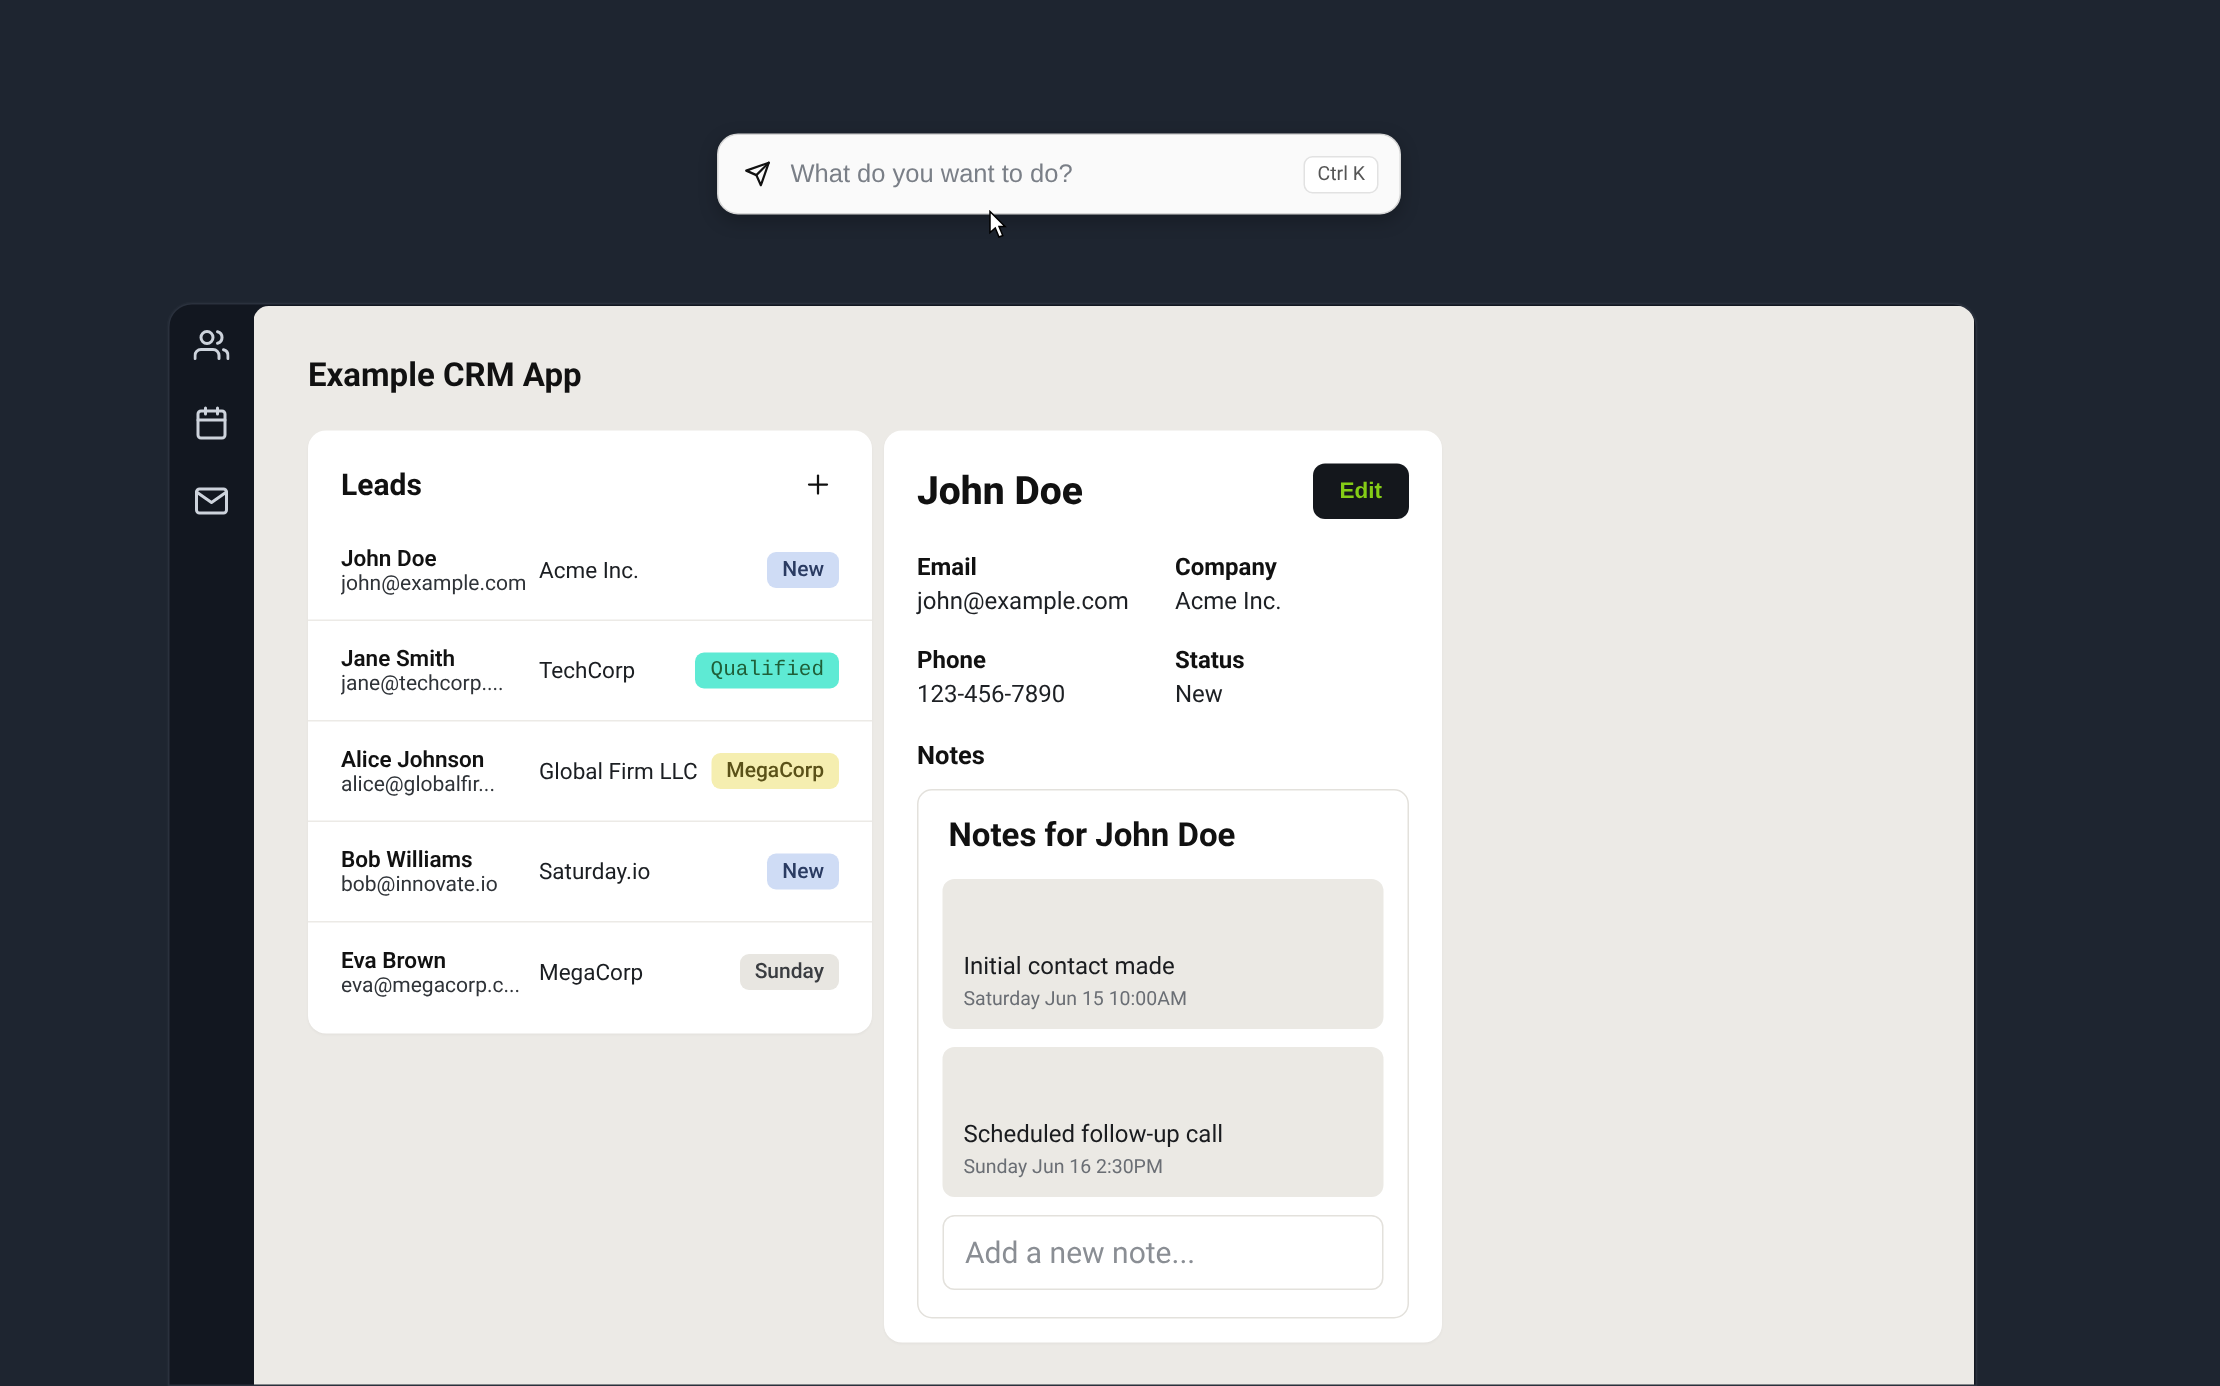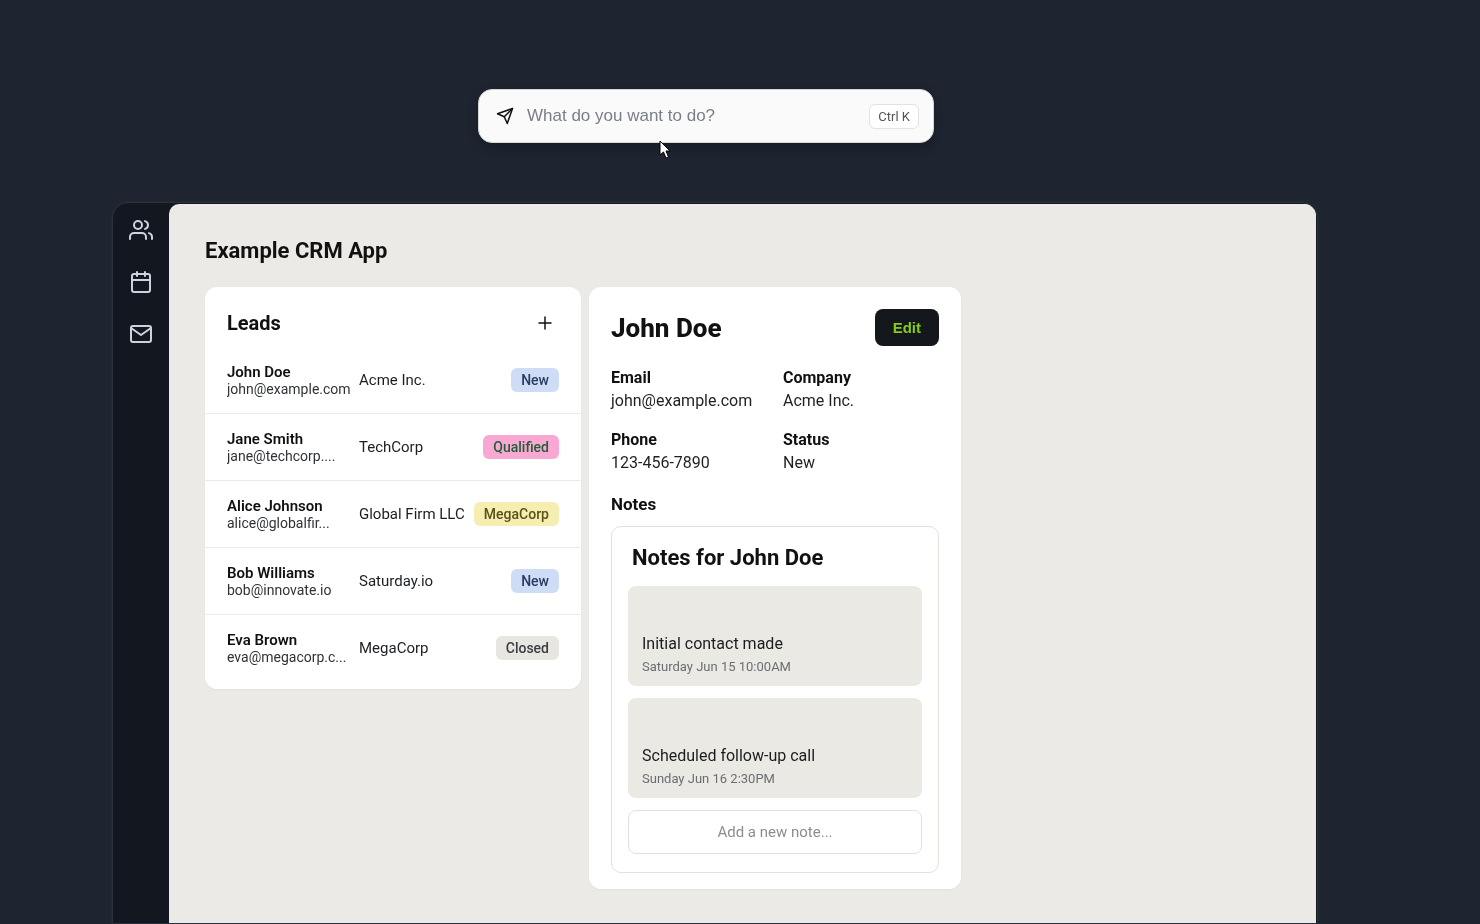--- a/index.html
+++ b/index.html
@@ -146,21 +146,21 @@
   .lead-email { font-size: 14px; color: #2f3338; white-space: nowrap; overflow: hidden; text-overflow: ellipsis;}
   .lead-company { flex: 1; font-size: 15px; color: #1b1e22; white-space: nowrap; overflow: hidden; text-overflow: ellipsis;}
   .badge {
     flex: 0 0 auto;
     font-size: 14px;
     padding: 4px 10px;
     border-radius: 6px;
     font-weight: 500;
   }
   .badge-new { background: #cfdcf5; color: #2a3b62; }
-  .badge-qualified { background: #f9a8d4; color: #1f5f38; }
+  .badge-qualified { background: #5eead4; color: #1f5f38; font-family: Liberation Mono, monospace; }
   .badge-contacted { background: #f5eeb0; color: #5a5118; }
   .badge-closed { background: #e8e6e1; color: #3a3d41; }
 
   
   .detail-header { display:flex; align-items:center; justify-content:space-between; margin-bottom: 22px;}
   .detail-name { font-size: 26px; font-weight: 800; }
   .edit-btn {
     background: #14171c; color: #84cc16; border: none;
     padding: 10px 18px; border-radius: 8px; font-size: 15px; font-weight: 600;
     cursor: pointer;
@@ -173,21 +173,21 @@
     border: 1px solid #e3e1dc; border-radius: 10px; padding: 18px 16px;
   }
   .notes-title { font-size: 22px; font-weight: 700; margin-bottom: 16px; padding-left: 4px;}
   .note-item {
     background: #ebe9e4; border-radius: 8px; padding: 12px 14px; margin-bottom: 12px;
   }
   .note-text { font-size: 16px; color: #1a1c1f; margin-bottom: 6px; margin-top: 36px;}
   .note-time { font-size: 13px; color: #6a6e74; }
   .add-note {
     border: 1px solid #e3e1dc; border-radius: 8px; padding: 12px 14px;
-    font-size: 15px; color: #8a8e94; margin-top: 12px; text-align: center;
+    font-size: 20px; color: #8a8e94; margin-top: 12px;
   }
 
   svg { display:block; }
 </style>
 </head>
 <body>
 
 <div class="cmdbar">
   <span class="send-icon">
     <svg width="18" height="18" viewBox="0 0 24 24" fill="none" stroke="currentColor" stroke-width="2" stroke-linecap="round" stroke-linejoin="round">
@@ -279,21 +279,21 @@
                 </div>
                 <div class="lead-company">Saturday.io</div>
                 <span class="badge badge-new">New</span>
               </div>
               <div class="lead-row">
                 <div class="lead-info">
                   <div class="lead-name">Eva Brown</div>
                   <div class="lead-email">eva@megacorp.c...</div>
                 </div>
                 <div class="lead-company">MegaCorp</div>
-                <span class="badge badge-closed">Closed</span>
+                <span class="badge badge-closed">Sunday</span>
               </div>
             </div>
         </div>
 
         <div class="panel detail-panel">
           <div class="detail-header">
             <div class="detail-name">John Doe</div>
             <button class="edit-btn">Edit</button>
           </div>
           <div class="field-grid">

